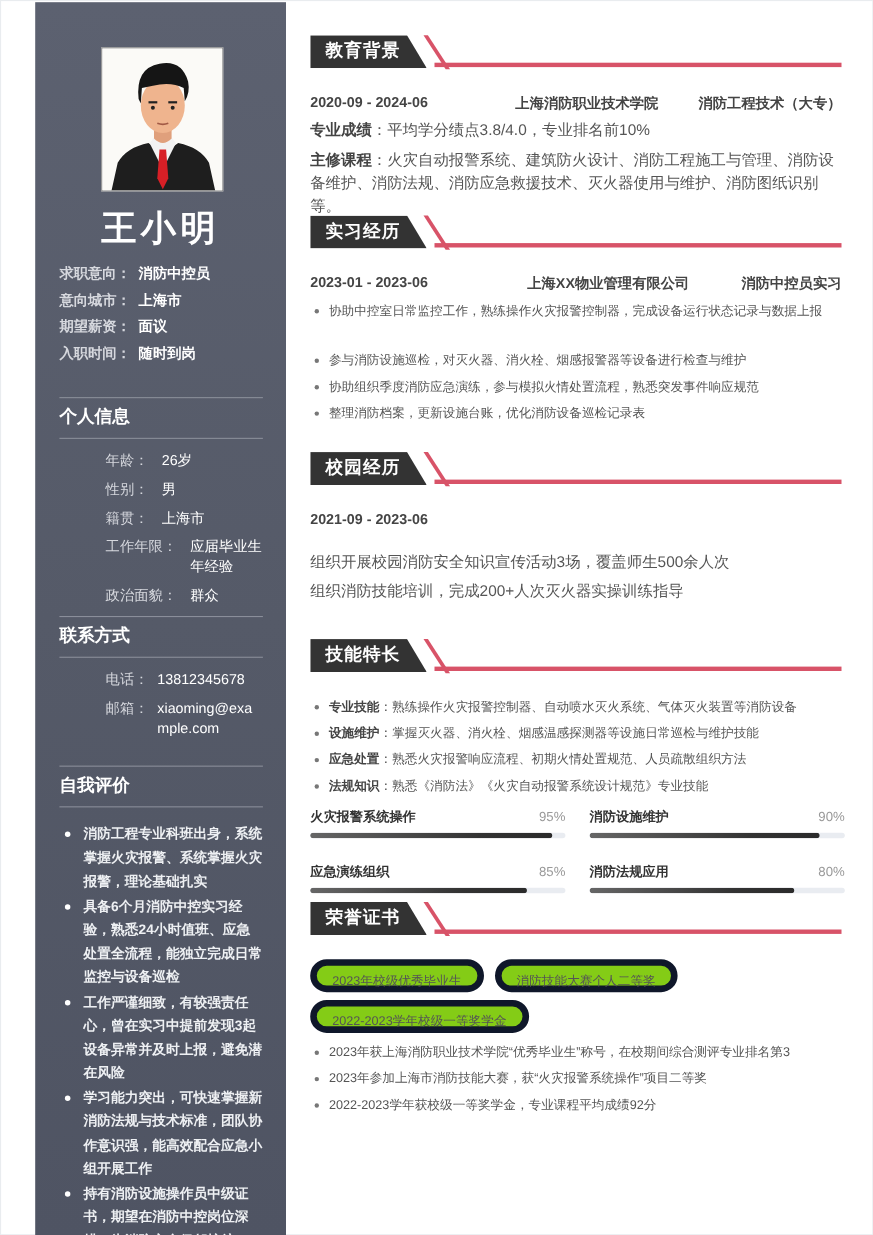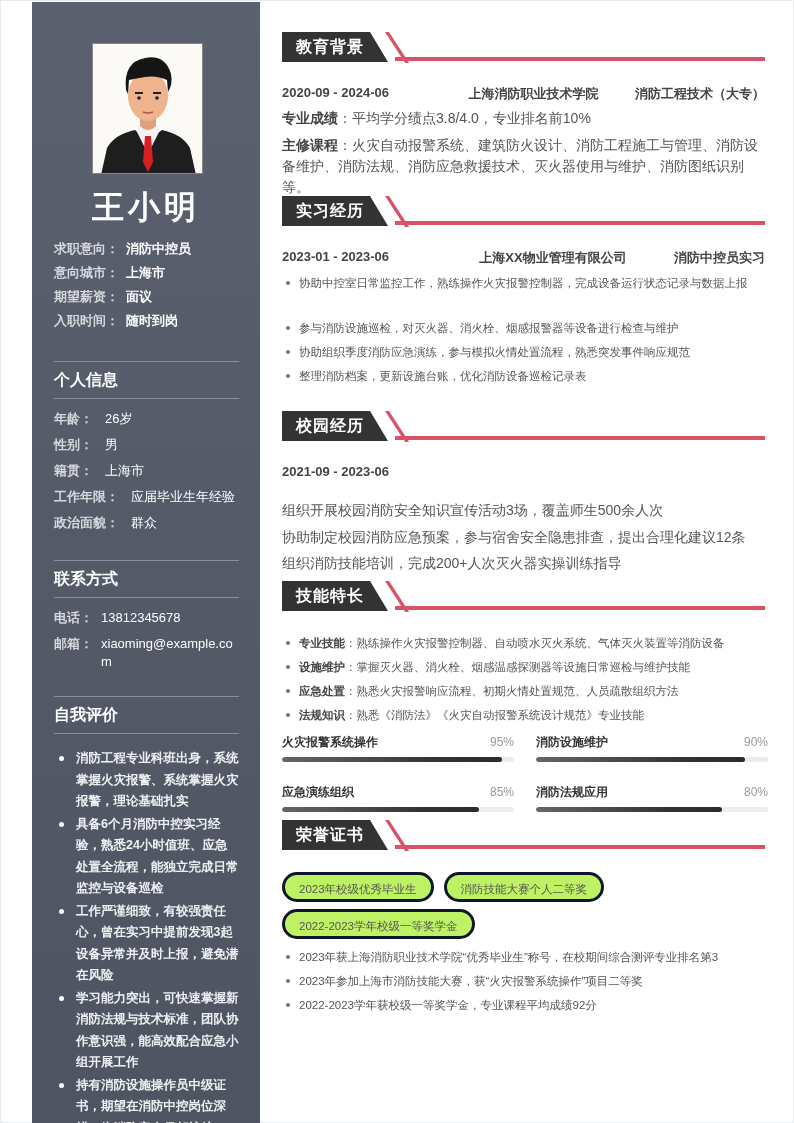--- a/index.html
+++ b/index.html
@@ -15,21 +15,21 @@
   .intent { position: absolute; left: 22px; top: 237px; font-size: 13px; font-weight: bold; }
   .intent .row { height: 24px; line-height: 20px; display: flex; }
   .intent .k { color: #d6d8de; width: 72px; }
   .intent .v { color: #fff; }
 
   .side-sec { position: absolute; left: 22px; width: 185px; }
   .side-sec .hr { height: 1px; background: #8a8e9a; }
   .side-sec .title { font-size: 16px; font-weight: bold; color: #fff; height: 36px; line-height: 36px; }
   .side-sec .rows { padding-top: 8px; font-size: 13px; }
   .side-sec .row { display: flex; line-height: 18px; margin-bottom: 8px; }
-  .side-sec .row .k { font-weight: bold; color: #d6d8de; white-space: nowrap; }
+  .side-sec .row .k { font-weight: normal; color: #d6d8de; white-space: nowrap; margin-left: 42px; }
   .side-sec .row .v { color: #fff; padding-left: 12px; word-break: break-all; }
   .side-sec.contact .row .k { min-width: 47px; }
   .side-sec.contact .row .v { padding-left: 0; }
   .eval-list { list-style: none; padding: 14px 0 0 0; font-size: 12.5px; font-weight: bold; color: #eef0f3; }
   .eval-list li { position: relative; padding-left: 22px; line-height: 21.5px; margin-bottom: 1px; }
   .eval-list li::before { content: ""; position: absolute; left: 5px; top: 8px; width: 5px; height: 5px; border-radius: 50%; background: #fff; }
   .sec-head { position: absolute; left: 281px; width: 483px; height: 32px; }
   .sec-head .box { position: absolute; left: 0; top: 0; height: 30px; width: 106px; background: #333333;
     clip-path: polygon(0 0, 88px 0, 106px 30px, 0 30px); }
   .sec-head .label { position: absolute; left: 14px; top: 0; line-height: 30px; font-size: 16px; font-weight: bold; color: #fff; letter-spacing: 1px; }
@@ -48,21 +48,21 @@
   .bul li b { color: #444; }
 
   .bars { position: absolute; left: 281px; width: 483px; display: grid; grid-template-columns: 232px 232px; column-gap: 19px; row-gap: 12px; gap: 22px; }
   .bar .top { display: flex; justify-content: space-between; font-size: 12px; line-height: 16px; }
   .bar .top .n { font-weight: bold; color: #333; }
   .bar .top .p { color: #999; }
   .bar .track { margin-top: 7px; height: 5px; background: #e9ecf1; border-radius: 3px; overflow: hidden; }
   .bar .fill { height: 5px; border-radius: 3px; background: linear-gradient(90deg, #666 0%, #333 70%, #2b2b2b 100%); }
 
   .tags { position: absolute; left: 281px; width: 483px; display: flex; flex-wrap: wrap; gap: 7px 10px; }
-  .tag { height: 30px; line-height: 28px; padding: 0 14px; border: 3px solid #0f172a; border-radius: 15px; background: #bef264; font-size: 11.5px; color: #555; }
+  .tag { height: 30px; line-height: 28px; padding: 0 14px; border: 6px solid #0f172a; border-radius: 15px; background: #84cc16; font-size: 11.5px; color: #555; }
 </style>
 </head>
 <body>
 
 <div class="page">
 
   <aside class="sidebar">
     <div class="photo" title="证件照">
       <svg width="111" height="131" viewBox="0 0 111 131">
         <rect width="111" height="131" fill="#fbfaf7"></rect>
@@ -196,21 +196,20 @@
     <div class="box"></div>
     <div class="label">校园经历</div>
     <div class="slash"></div>
     <div class="line"></div>
   </div>
   <div class="entry-head" style="top:463px;">
     <span class="date">2021-09 - 2023-06</span>
   </div>
   <div class="para" style="top:496px;line-height:26.5px;">
     <div>组织开展校园消防安全知识宣传活动3场，覆盖师生500余人次</div>
-    <div>协助制定校园消防应急预案，参与宿舍安全隐患排查，提出合理化建议12条</div>
     <div>组织消防技能培训，完成200+人次灭火器实操训练指导</div>
   </div>
 
   <div class="sec-head" style="top:580px;">
     <div class="box"></div>
     <div class="label">技能特长</div>
     <div class="slash"></div>
     <div class="line"></div>
   </div>
   <ul class="bul" style="top:630px;">

